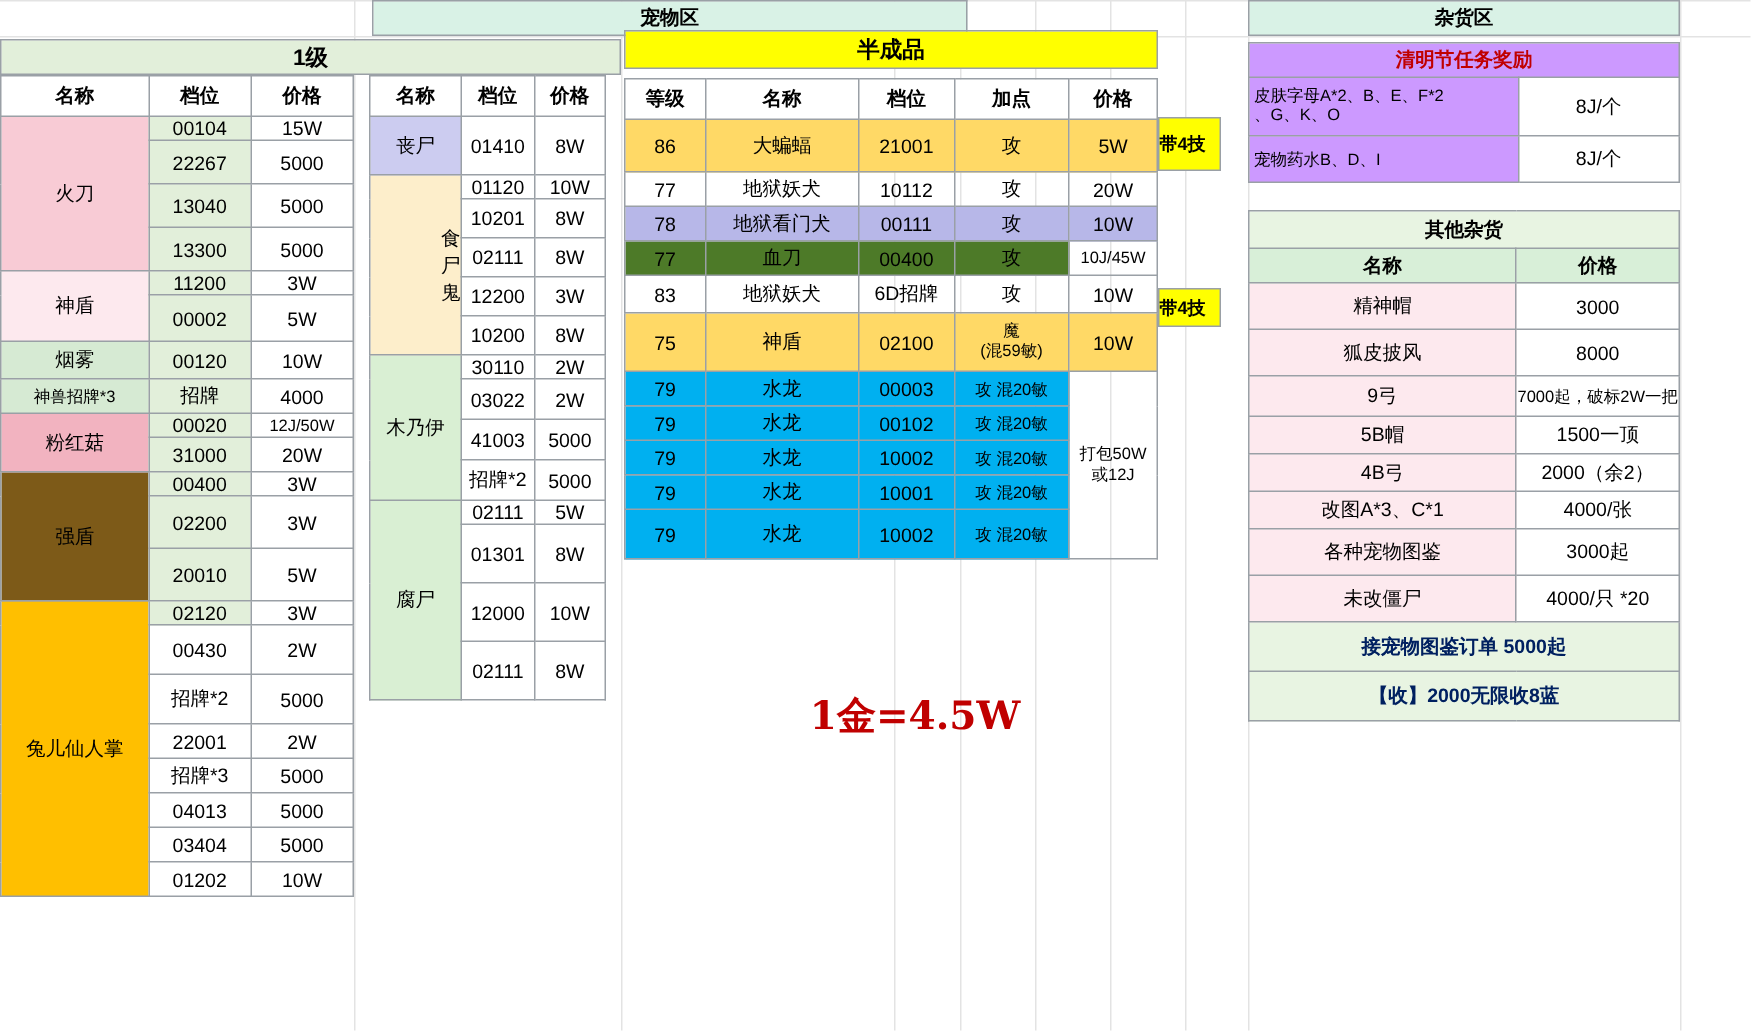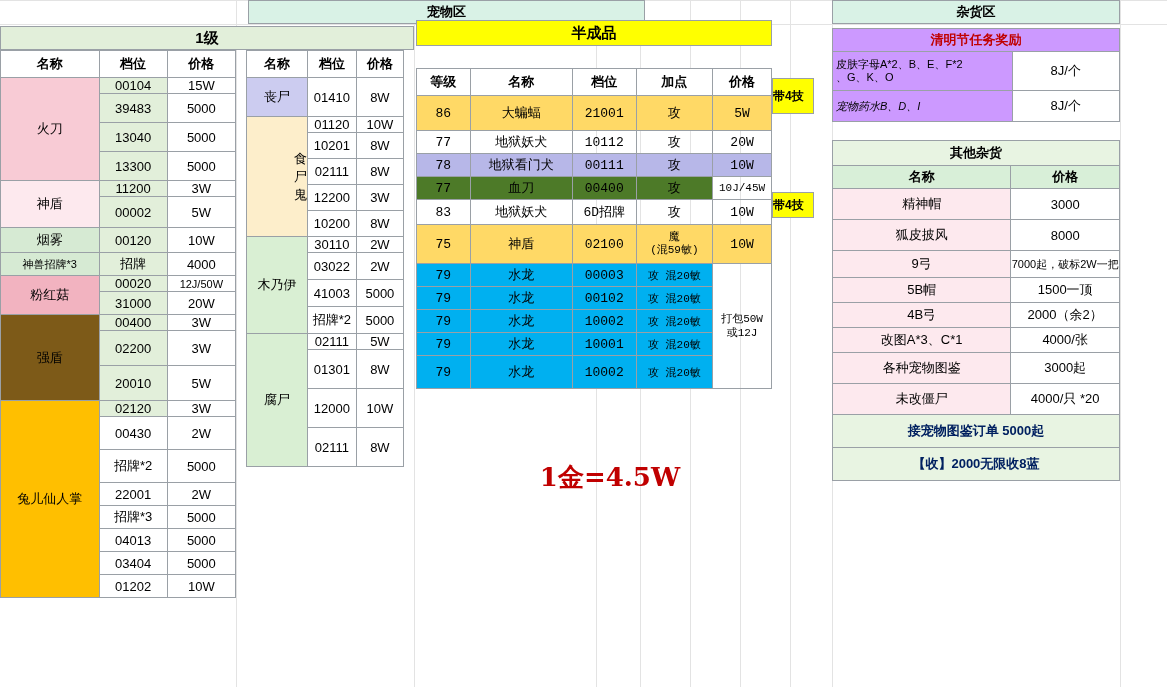--- a/index.html
+++ b/index.html
@@ -103,21 +103,21 @@
         <td class="c-hdr b" style="width:68px;">档位</td>
         <td class="c-hdr b" style="width:68px;">价格</td>
       </tr>
 
       <tr>
         <td class="c-pink" rowspan="4" style="height:28px;">火刀</td>
         <td class="c-green-lite">00104</td>
         <td>15W</td>
       </tr>
       <tr>
-        <td class="c-green-lite" style="height:28px;">39483</td>
+        <td class="c-green-lite" style="height:28px;">22267</td>
         <td>5000</td>
       </tr>
       <tr>
         <td class="c-green-lite" style="height:28px;">13040</td>
         <td>5000</td>
       </tr>
       <tr>
         <td class="c-green-lite" style="height:28px;">13300</td>
         <td>5000</td>
       </tr>
@@ -284,21 +284,21 @@
   <div class="blk" style="left:416px;top:20px;width:356px;height:26px;">
     <table style="width:356px;height:26px;">
       <tbody>
           <tr>
             <td class="c-yellow b" style="font-size:15px;">半成品</td>
           </tr>
     </tbody>
       </table>
   </div>
 
-  <div class="blk" style="left:416px;top:68px;font-family:Liberation Mono, monospace;">
+  <div class="blk" style="left:416px;top:52px;">
     <table style="width:356px;">
       <tbody>
           <tr>
         <td class="c-hdr b" style="width:53px;height:26px;">等级</td>
         <td class="c-hdr b" style="width:102px;">名称</td>
         <td class="c-hdr b" style="width:63px;">档位</td>
         <td class="c-hdr b" style="width:76px;">加点</td>
         <td class="c-hdr b" style="width:58px;">价格</td>
       </tr>
 
@@ -402,21 +402,21 @@
       <tbody>
           <tr>
         <td colspan="2" class="c-purple b red" style="height:22px;">清明节任务奖励</td>
       </tr>
       <tr>
         <td class="c-purple small" style="width:178px;height:38px;text-align:left;padding-left:3px;white-space:pre-line;line-height:1.2;">皮肤字母A*2、B、E、F*2
 、G、K、O</td>
         <td style="width:108px;">8J/个</td>
       </tr>
       <tr>
-        <td class="c-purple small" style="height:30px;text-align:left;padding-left:3px;font-style:italic;">宠物药水B、D、I</td>
+        <td class="c-purple small" style="height:30px;text-align:left;padding-left:3px;">宠物药水B、D、I</td>
         <td>8J/个</td>
       </tr>
     </tbody>
       </table>
   </div>
 
   <div class="blk" style="left:832px;top:140px;">
     <table style="width:288px;">
       <tbody>
           <tr>

